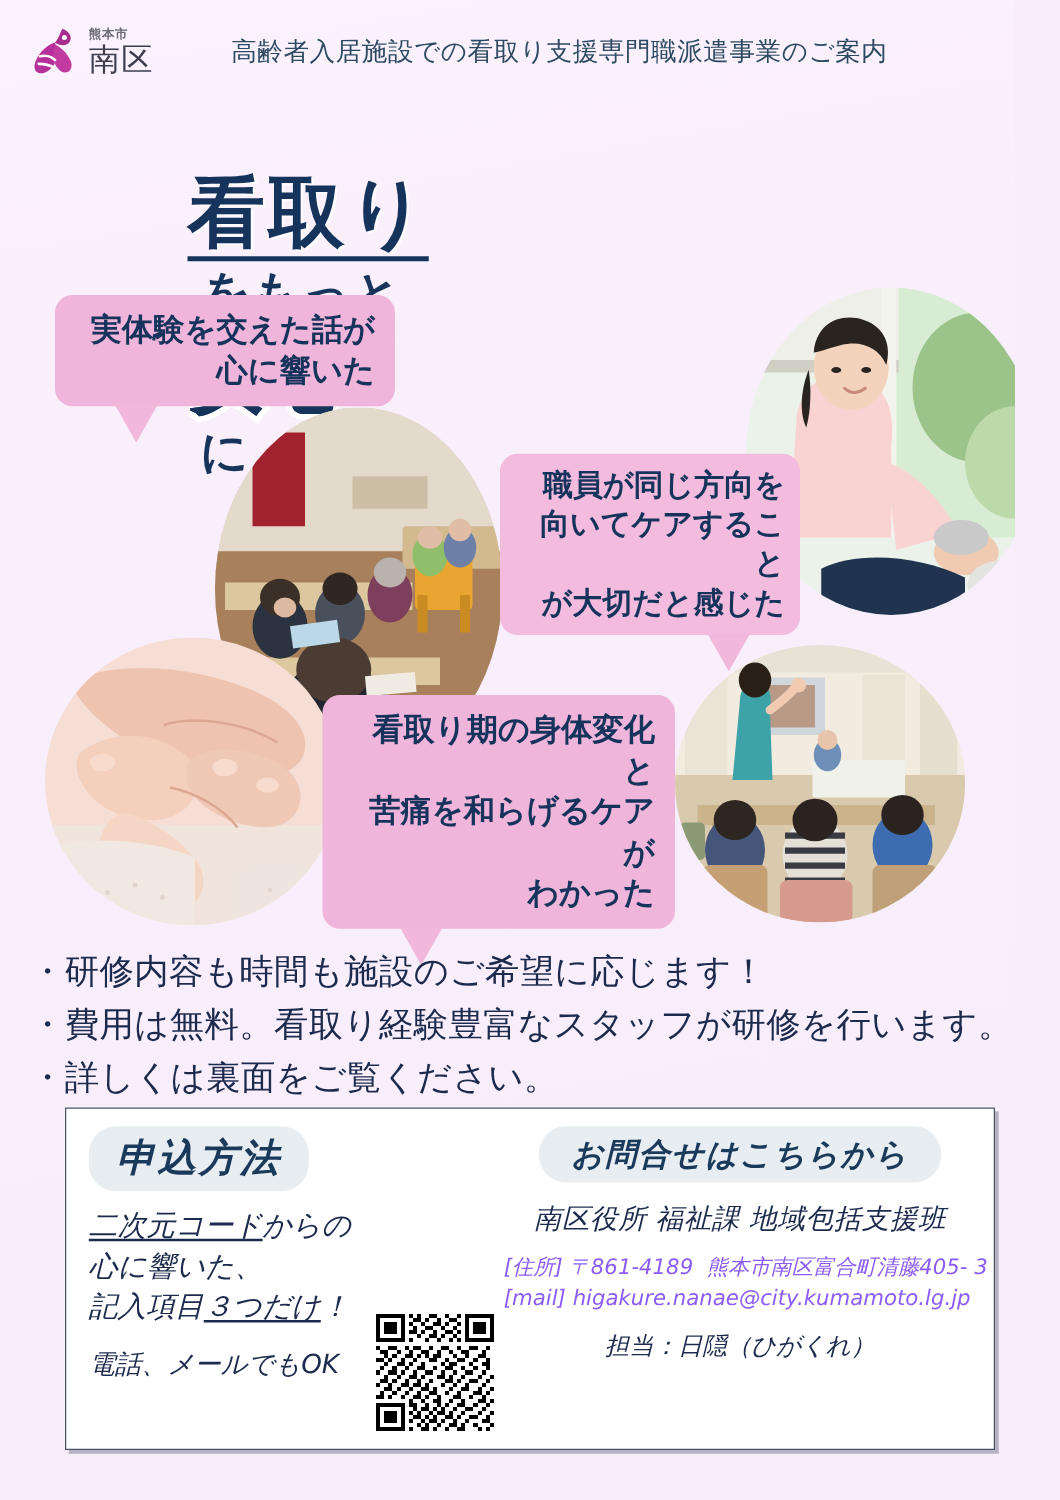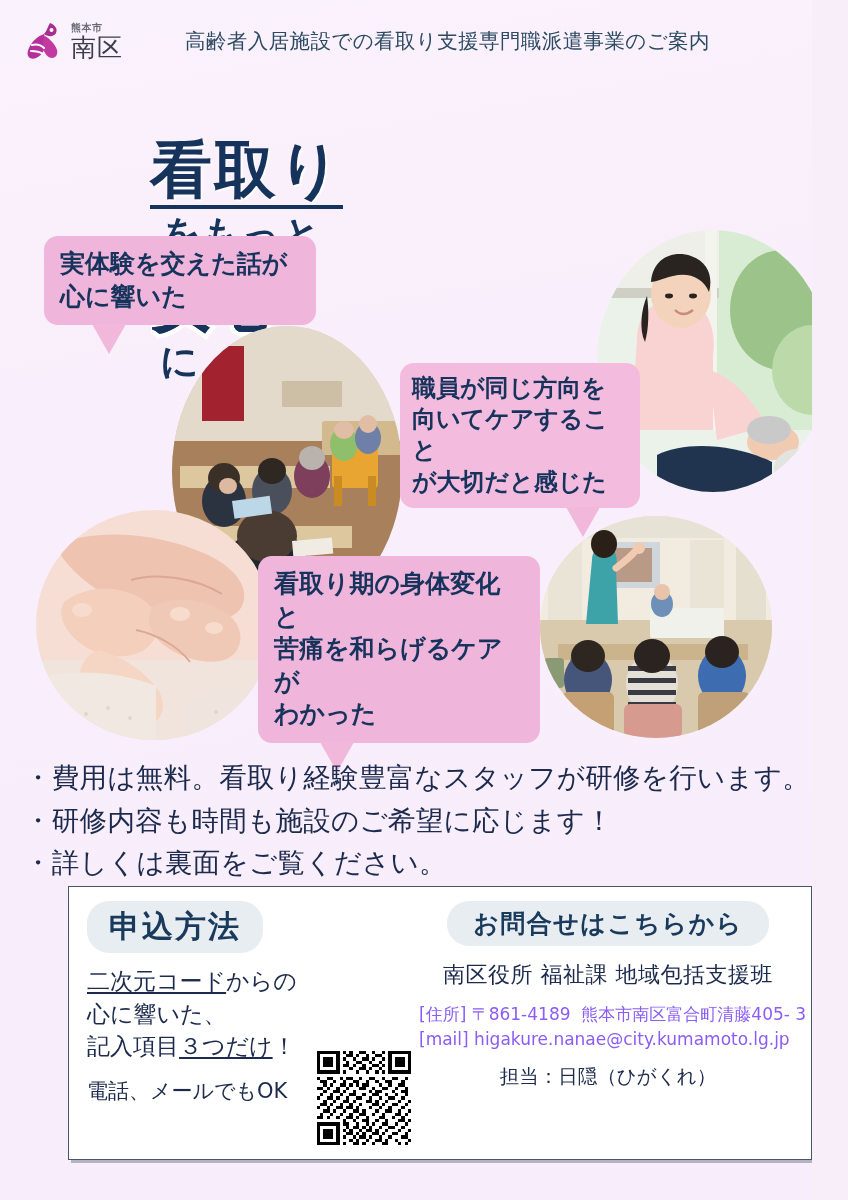--- a/index.html
+++ b/index.html
@@ -110,21 +110,21 @@
 
   
   .bubble {
     position: absolute;
     background: #f1b8dc;
     border-radius: 14px;
     color: #16335c;
     font-weight: 800;
     line-height: 1.3;
     padding: 12px 16px;
-    text-align: left;
+    text-align: right;
   }
   .bubble .tail {
     position: absolute;
     width: 0; height: 0;
     border-left: 17px solid transparent;
     border-right: 17px solid transparent;
     border-top: 30px solid #f1b8dc;
   }
 
   #bubble-1 {
@@ -157,25 +157,26 @@
     font-size: 27.5px;
     color: #1c2a4d;
     letter-spacing: .3px;
     line-height: 1.55;
     white-space: nowrap;
   }
 
   
   .infobox {
     position: absolute;
-    left: 68px; top: 886px;
+    left: 52px; top: 886px;
     width: 744px; height: 274px;
     background: #ffffff;
     border: 1.5px solid #4a5568;
     box-shadow: 3px 3px 0 rgba(60,70,90,.35);
+    font-style: italic;
   }
   .pill {
     display: inline-block;
     background: #e8edf2;
     border-radius: 22px;
     color: #1a3a5c;
     font-weight: 800;
     letter-spacing: 2px;
   }
 
@@ -380,22 +381,22 @@
 
     <div class="bubble" id="bubble-2">
       <span style="white-space:pre-line">職員が同じ方向を
 向いてケアすること
 が大切だと感じた</span>
       <span class="tail"></span>
     </div>
   </div>
 
   <div class="bullets">
+    <div class="bullet">・研修内容も時間も施設のご希望に応じます！</div>
     <div class="bullet">・費用は無料。看取り経験豊富なスタッフが研修を行います。</div>
-    <div class="bullet">・研修内容も時間も施設のご希望に応じます！</div>
     <div class="bullet">・詳しくは裏面をご覧ください。</div>
   </div>
 
   <div class="infobox">
 
     <div class="box-left">
       <span class="pill" id="apply-heading">申込方法</span>
       <div class="apply-lines">
         <div class="apply-line">
           <span class="u">二次元コード</span><span>からの</span>

